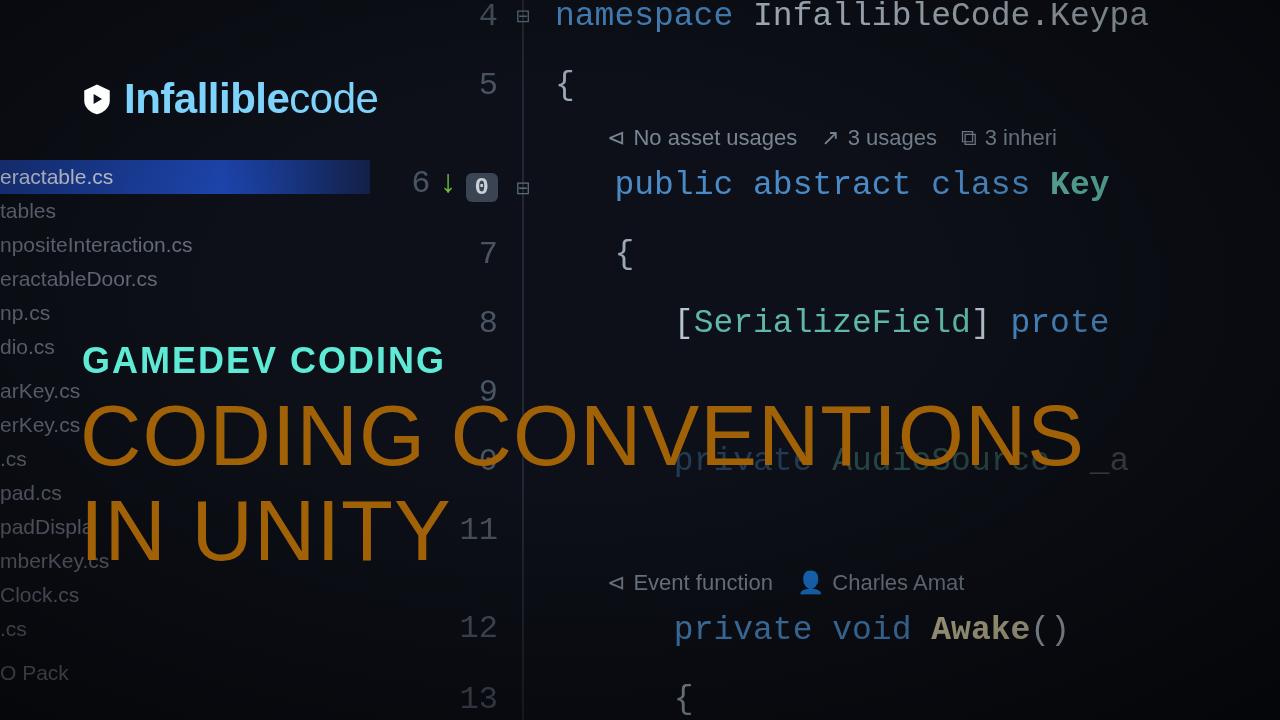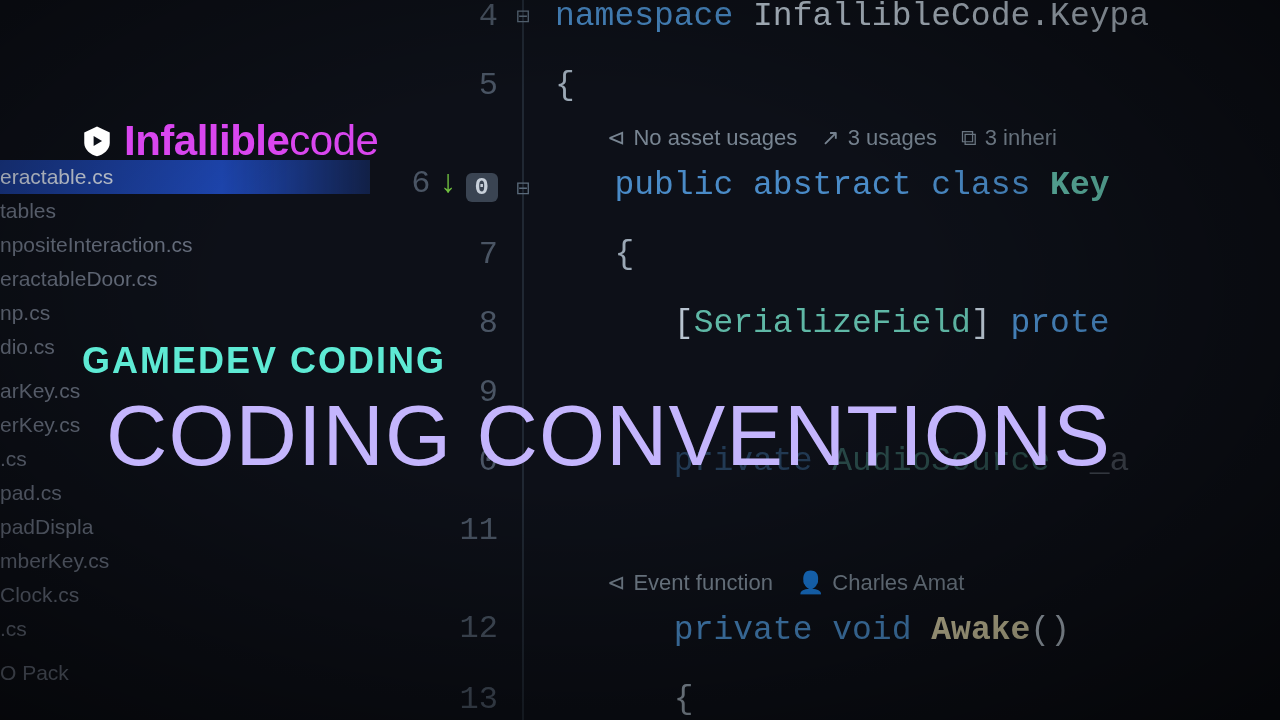--- a/index.html
+++ b/index.html
@@ -73,39 +73,38 @@
 .tok-attr { color: #5fb8a6; }
 .tok-br { color: #b8c4d0; }
 .tok-method { color: #d8d0a8; font-weight: bold; }
 .tok-field { color: #a8b4c4; }
 .dimmed { opacity: 0.35; }
 
 
 .logo {
   position: absolute; left: 80px; top: 75px;
   display: flex; align-items: center; gap: 10px;
-  color: #d946ef; z-index: 60; margin-top: 42px;
+  color: #7dd3fc; z-index: 60;
 }
 .logo-mark { width: 34px; height: 34px; }
 .logo-text { font-size: 42px; letter-spacing: -0.5px; }
 .logo-text .thin { font-weight: 300; }
 .logo-text .bold { font-weight: 700; }
 
 .overline {
   position: absolute; left: 82px; top: 340px;
   color: #5eead4; font-weight: 800; font-size: 36px;
   letter-spacing: 2px; z-index: 60;
   font-family: 'Arial Black', 'Segoe UI', sans-serif;
 }
 .title {
   position: absolute; left: 80px; top: 388px;
-  color: #c4b5fd; font-weight: 400; font-size: 85px;
+  color: #a16207; font-weight: 400; font-size: 85px;
   line-height: 1.12; letter-spacing: 1px; z-index: 60;
   font-family: 'Segoe UI', Arial, sans-serif;
-  margin-left: 26px;
 }
 </style>
 </head>
 <body>
 
 <div class="sidebar">
   <div class="file-item selected">eractable.cs</div>
   <div class="file-item">tables</div>
   <div class="file-item">npositeInteraction.cs</div>
   <div class="file-item">eractableDoor.cs</div>
@@ -200,15 +199,16 @@
     <path d="M16 14 L26 20 L16 26 Z" fill="#0d1018"></path>
   </svg>
   <span class="logo-text">
     <span class="bold">Infallible</span><span class="thin">code</span>
   </span>
 </div>
 
 <div class="overline">GAMEDEV CODING</div>
 <div class="title">
   <div>CODING CONVENTIONS</div>
+  <div>IN UNITY</div>
 </div>
 
 <div class="vignette"></div>
 
 </body></html>

